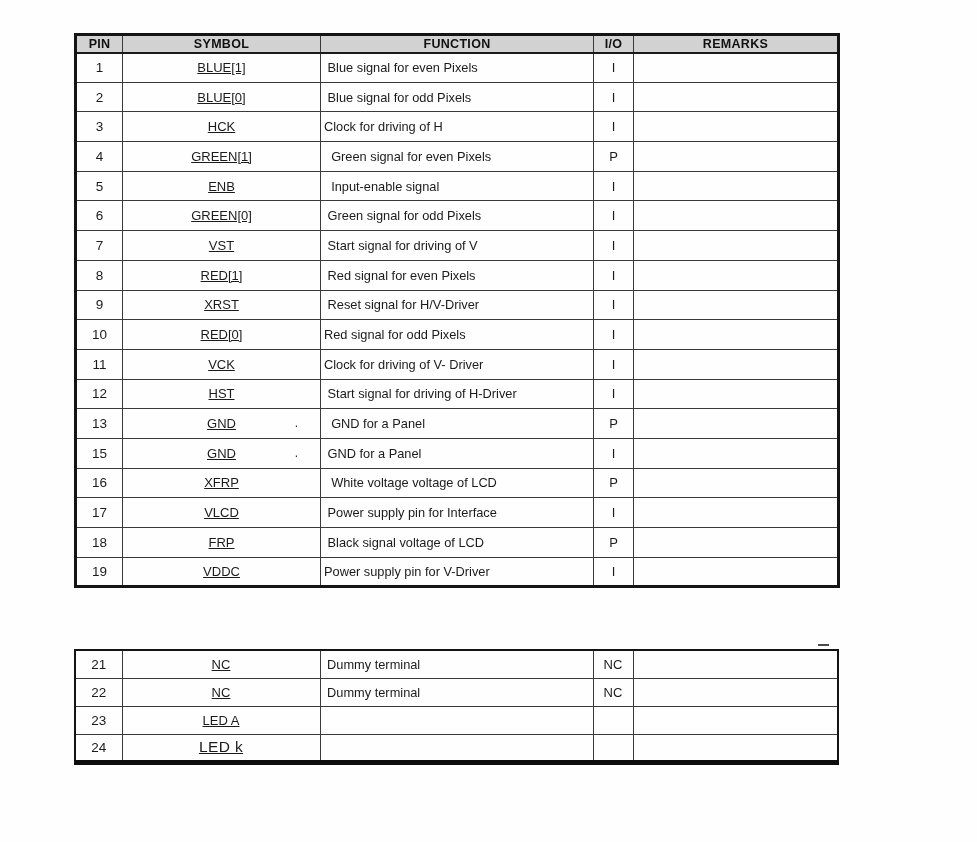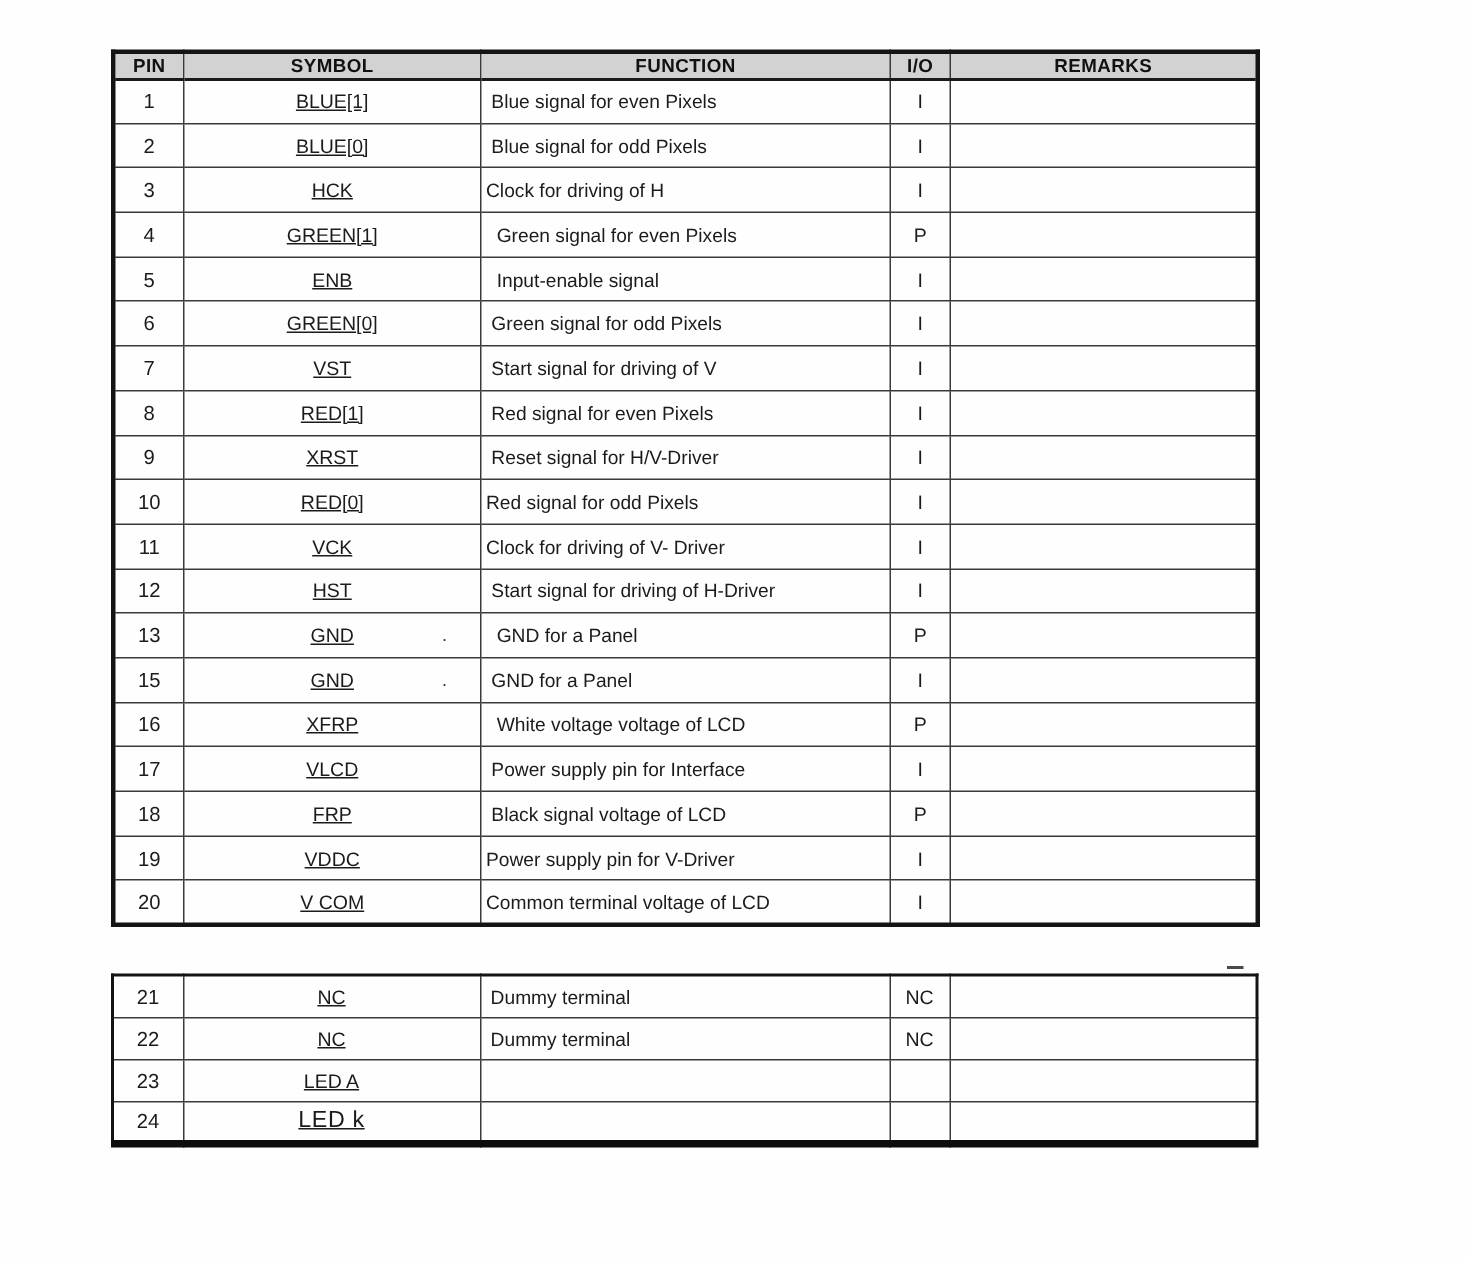--- a/index.html
+++ b/index.html
@@ -245,27 +245,20 @@
           <td class="io">P</td>
           <td class="remarks"></td>
         </tr>
         <tr>
           <td class="pin">19</td>
           <td class="symbol"><span>VDDC</span></td>
           <td class="function">Power supply pin for V-Driver</td>
           <td class="io">I</td>
           <td class="remarks"></td>
         </tr>
-        <tr>
-          <td class="pin">20</td>
-          <td class="symbol"><span>V COM</span></td>
-          <td class="function">Common terminal voltage of LCD</td>
-          <td class="io">I</td>
-          <td class="remarks"></td>
-        </tr>
       </tbody>
   </table>
 
   <table id="table-lower">
     <colgroup>
       <col class="c-pin">
         <col class="c-symbol">
         <col class="c-function">
         <col class="c-io">
         <col class="c-remarks">

